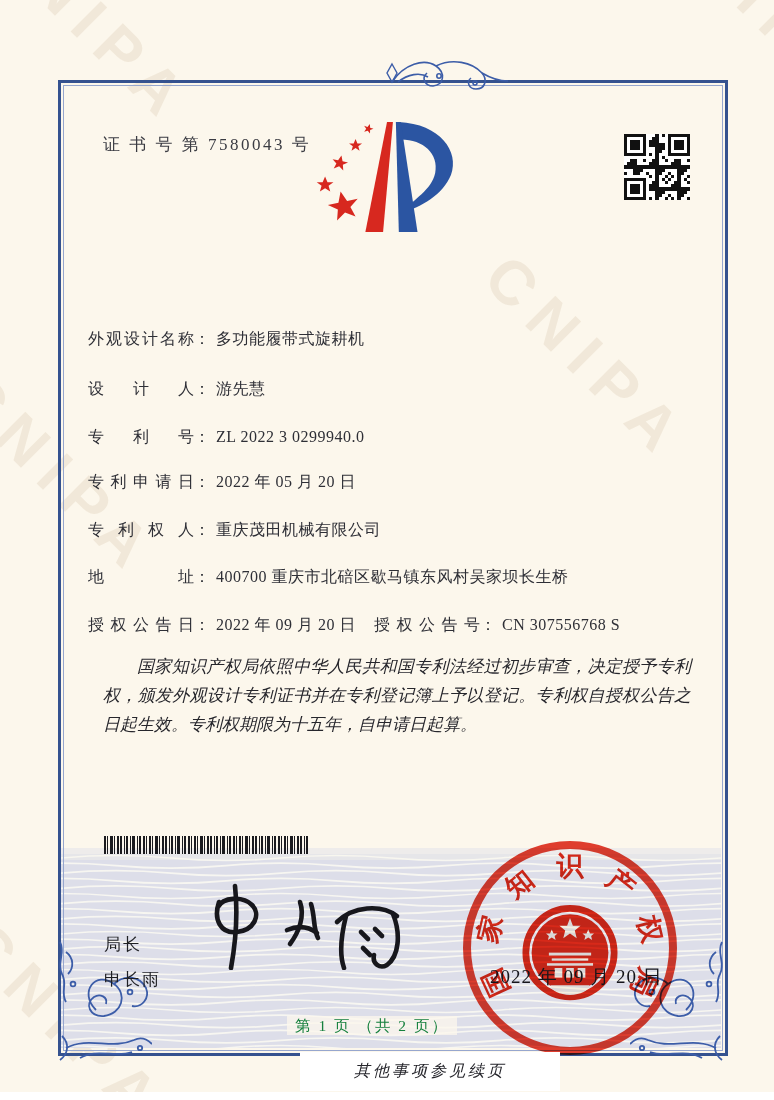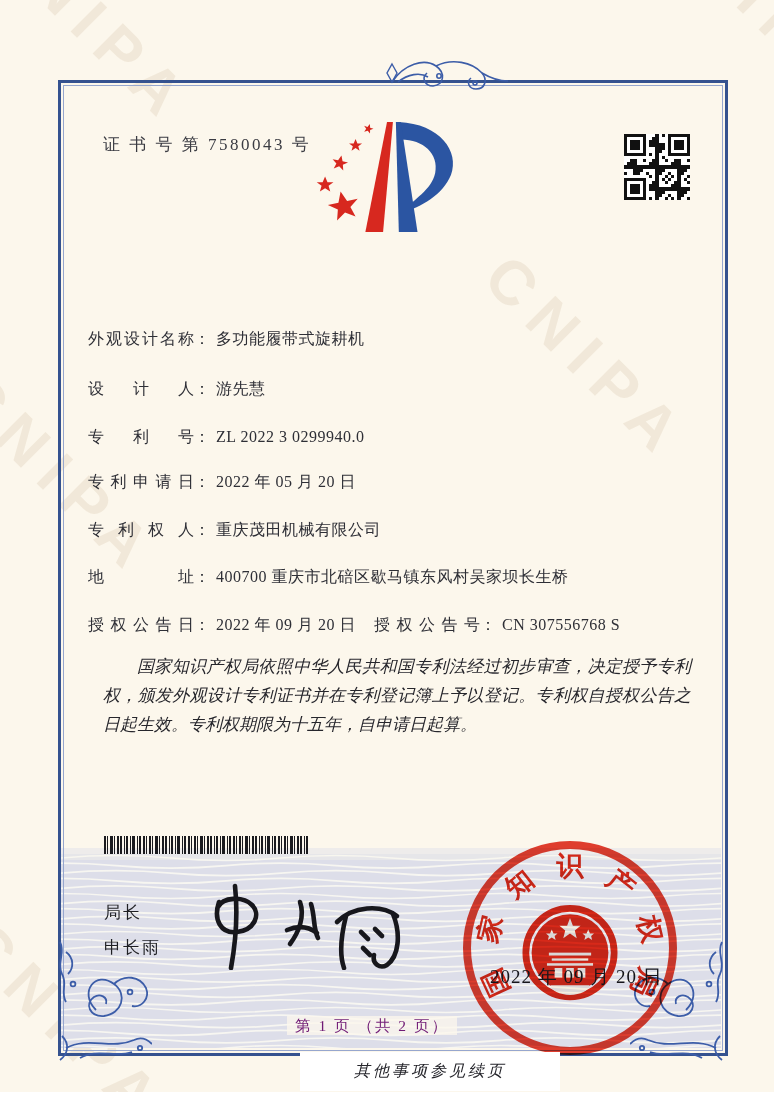--- a/index.html
+++ b/index.html
@@ -25,33 +25,33 @@
          letter-spacing:5px;color:#141414;}
   .row{left:88px;font-size:16px;color:#2e2f36;white-space:nowrap;}
   .row .lab{display:inline-block;width:106px;text-align:justify;text-align-last:justify;
             vertical-align:bottom;}
   .row .val{margin-left:6px;letter-spacing:0.5px;}
   .grp2{position:absolute;left:286px;top:0;white-space:nowrap;}
   .paras{left:103px;top:652px;width:588px;font-size:17px;line-height:29px;
          font-style:italic;text-align:justify;color:#26262c;}
   .paras p{margin:0;text-indent:2em;}
   .signblock{left:104px;z-index:4;font-family:"Liberation Sans",sans-serif;
-             font-size:17px;color:#1f2024;letter-spacing:2px;}
+             font-size:17px;color:#1f2024;letter-spacing:2px;margin-top:32px;}
   .sig{left:205px;top:878px;width:215px;height:92px;z-index:5;}
   
   .seal{position:absolute;left:463px;top:841px;width:214px;height:214px;z-index:5;
         border-radius:50%;border:8px solid rgba(223,42,26,0.9);box-sizing:border-box;
         mix-blend-mode:multiply;}
   .seal .ch{position:absolute;left:50%;top:50%;font-size:27px;font-weight:bold;
         color:#df2a1a;font-family:"Liberation Serif",serif;}
   .sealdate{left:490px;top:964px;z-index:6;font-size:19px;color:#15151a;
         letter-spacing:1px;white-space:nowrap;}
   
   .pageinfo{left:40px;top:1016px;width:664px;text-align:center;font-size:15.5px;
-        letter-spacing:2px;color:#701a75;z-index:4;}
+        letter-spacing:2px;color:#15803d;z-index:4;}
   .pageinfo span{background:rgba(252,247,236,0.75);padding:1px 8px;}
   .note{left:300px;top:1052px;width:260px;background:#ffffff;text-align:center;
         padding:9px 0;font-size:16px;font-style:italic;letter-spacing:3px;
         color:#26262c;z-index:6;}
   .bottomstrip{position:absolute;left:0;top:1092px;width:774px;height:8px;
         background:#ffffff;z-index:7;}
   .qr{left:624px;top:134px;width:66px;height:66px;z-index:4;}
   .logo{left:303px;top:116px;width:170px;height:118px;z-index:4;}
   .bars{left:104px;top:836px;width:206px;height:18px;z-index:4;}
 </style>

